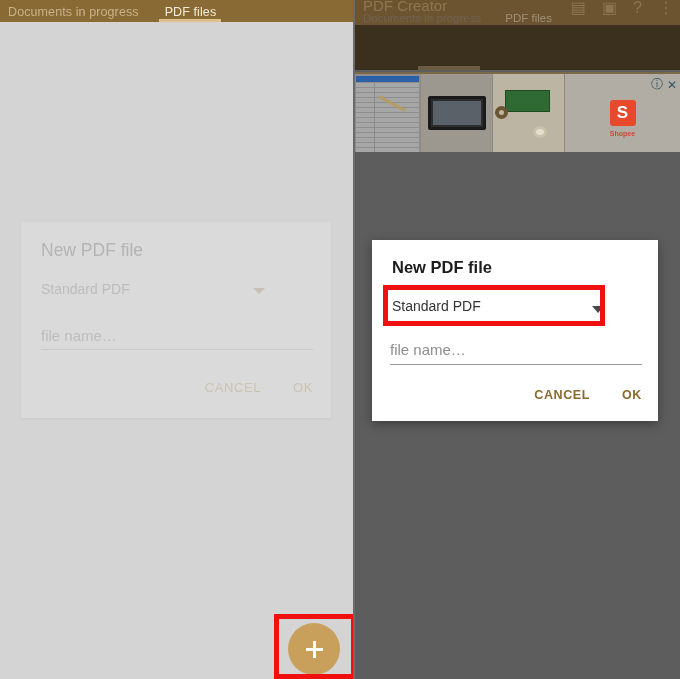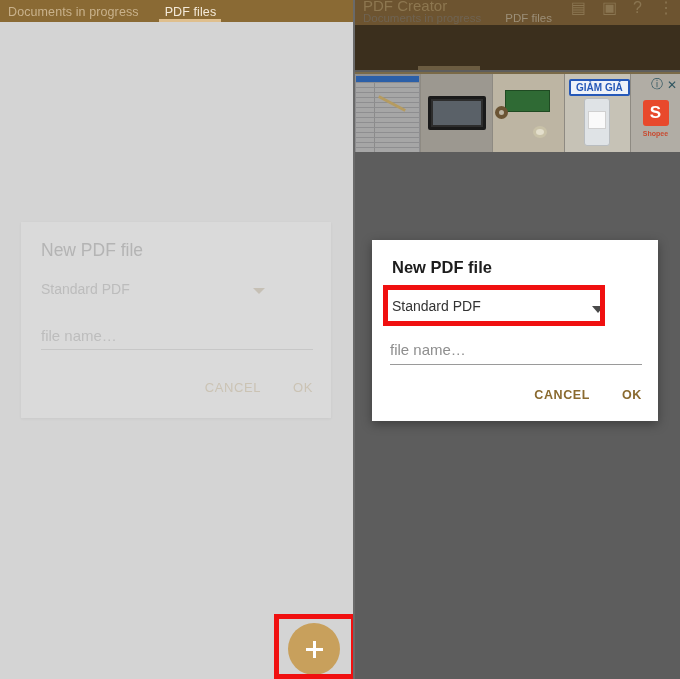--- a/index.html
+++ b/index.html
@@ -298,24 +298,20 @@
         <div class="ad-diag"></div>
       </div>
       <div class="ad-cell ad-laptop">
         <div class="scr"></div>
       </div>
       <div class="ad-cell ad-part">
         <div class="label"></div>
           <div class="ring"></div>
           <div class="ring2"></div>
       </div>
-      <div class="ad-cell ad-bottle">
-        <div class="sale">GIẢM GIÁ</div>
-        <div class="btl"></div>
-      </div>
       <div class="ad-shopee">
         <div class="shopee-bag">S</div>
         <div class="shopee-label">Shopee</div>
       </div>
       <div class="ad-ctrl">
         <span>ⓘ</span>
         <span>✕</span>
       </div>
     </div>
 

